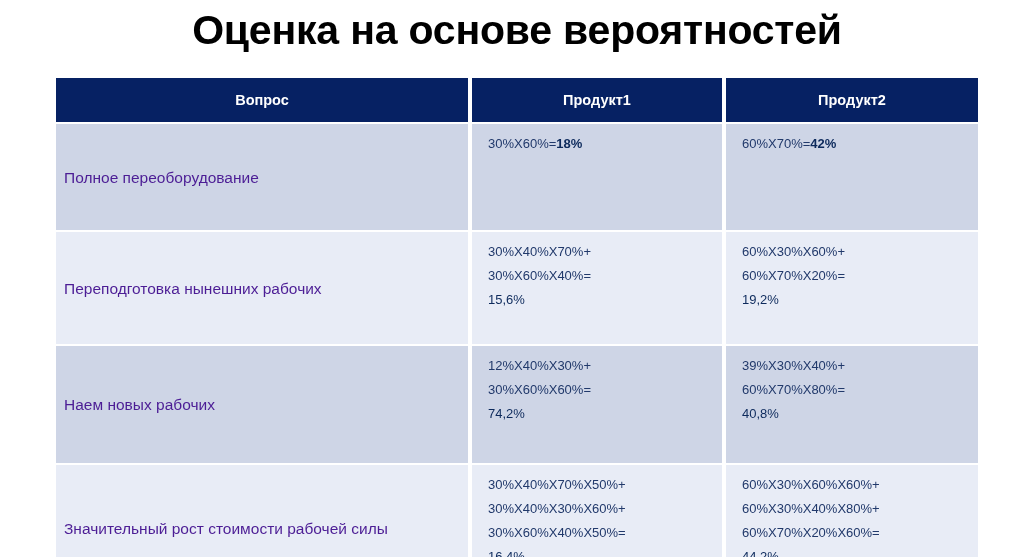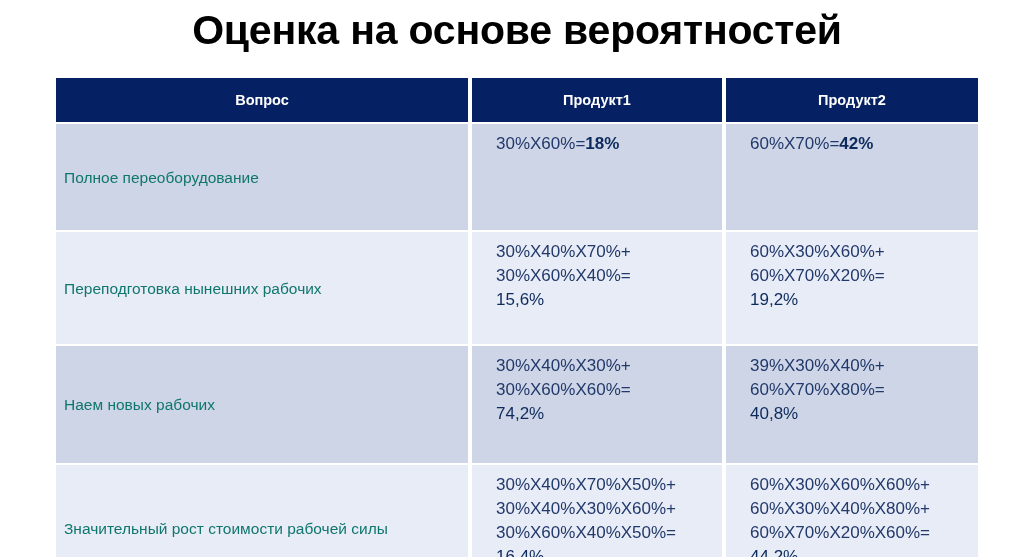--- a/index.html
+++ b/index.html
@@ -99,28 +99,28 @@
     padding: 0;
     background: #ffffff;
     font-size: 0;
     line-height: 0;
   }
 
   td.question-cell {
     vertical-align: middle;
     padding: 0 10px 0 8px;
     font-size: 15.5px;
-    color: #0f766e;
+    color: #4c1d95;
     line-height: 21px;
   }
 
   td.value-cell {
     vertical-align: top;
-    padding: 8px 10px 8px 24px;
-    font-size: 17px;
+    padding: 8px 10px 8px 16px;
+    font-size: 13px;
     color: #21396b;
     line-height: 24px;
   }
 
   .expr-line { display: block; white-space: nowrap; }
   .result-line {
     display: block;
     font-weight: normal;
     color: #0d2a5c;
     white-space: nowrap;
@@ -202,21 +202,21 @@
         </tr>
 
         <tr class="row-gap">
             <td colspan="5"></td>
           </tr>
 
         <tr class="row-dark r3">
           <td class="data-cell question-cell">Наем новых рабочих</td>
           <td class="gap-cell"></td>
           <td class="data-cell value-cell">
-            <span class="expr-line">30%X40%X30%+</span>
+            <span class="expr-line">12%X40%X30%+</span>
             <span class="expr-line">30%X60%X60%=</span>
             <span class="result-line">74,2%</span>
           </td>
           <td class="gap-cell"></td>
           <td class="data-cell value-cell">
             <span class="expr-line">39%X30%X40%+</span>
             <span class="expr-line">60%X70%X80%=</span>
             <span class="result-line">40,8%</span>
           </td>
         </tr>

